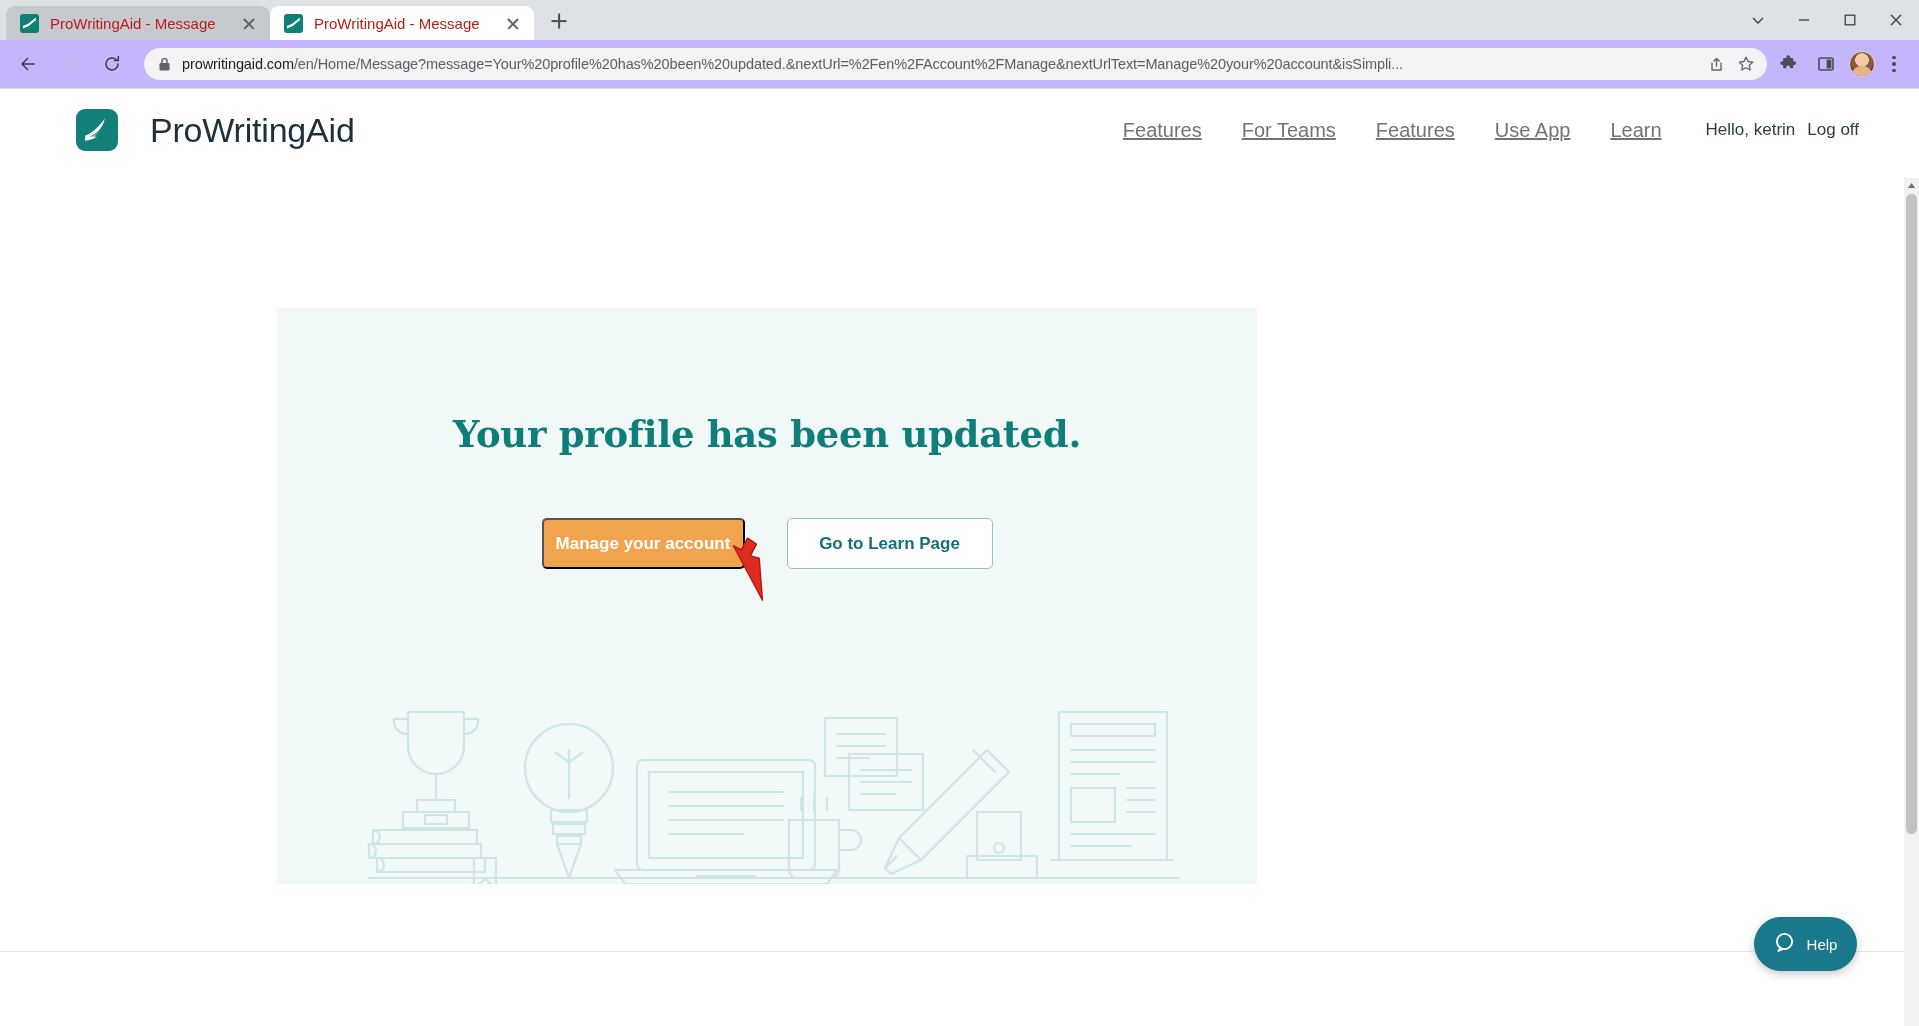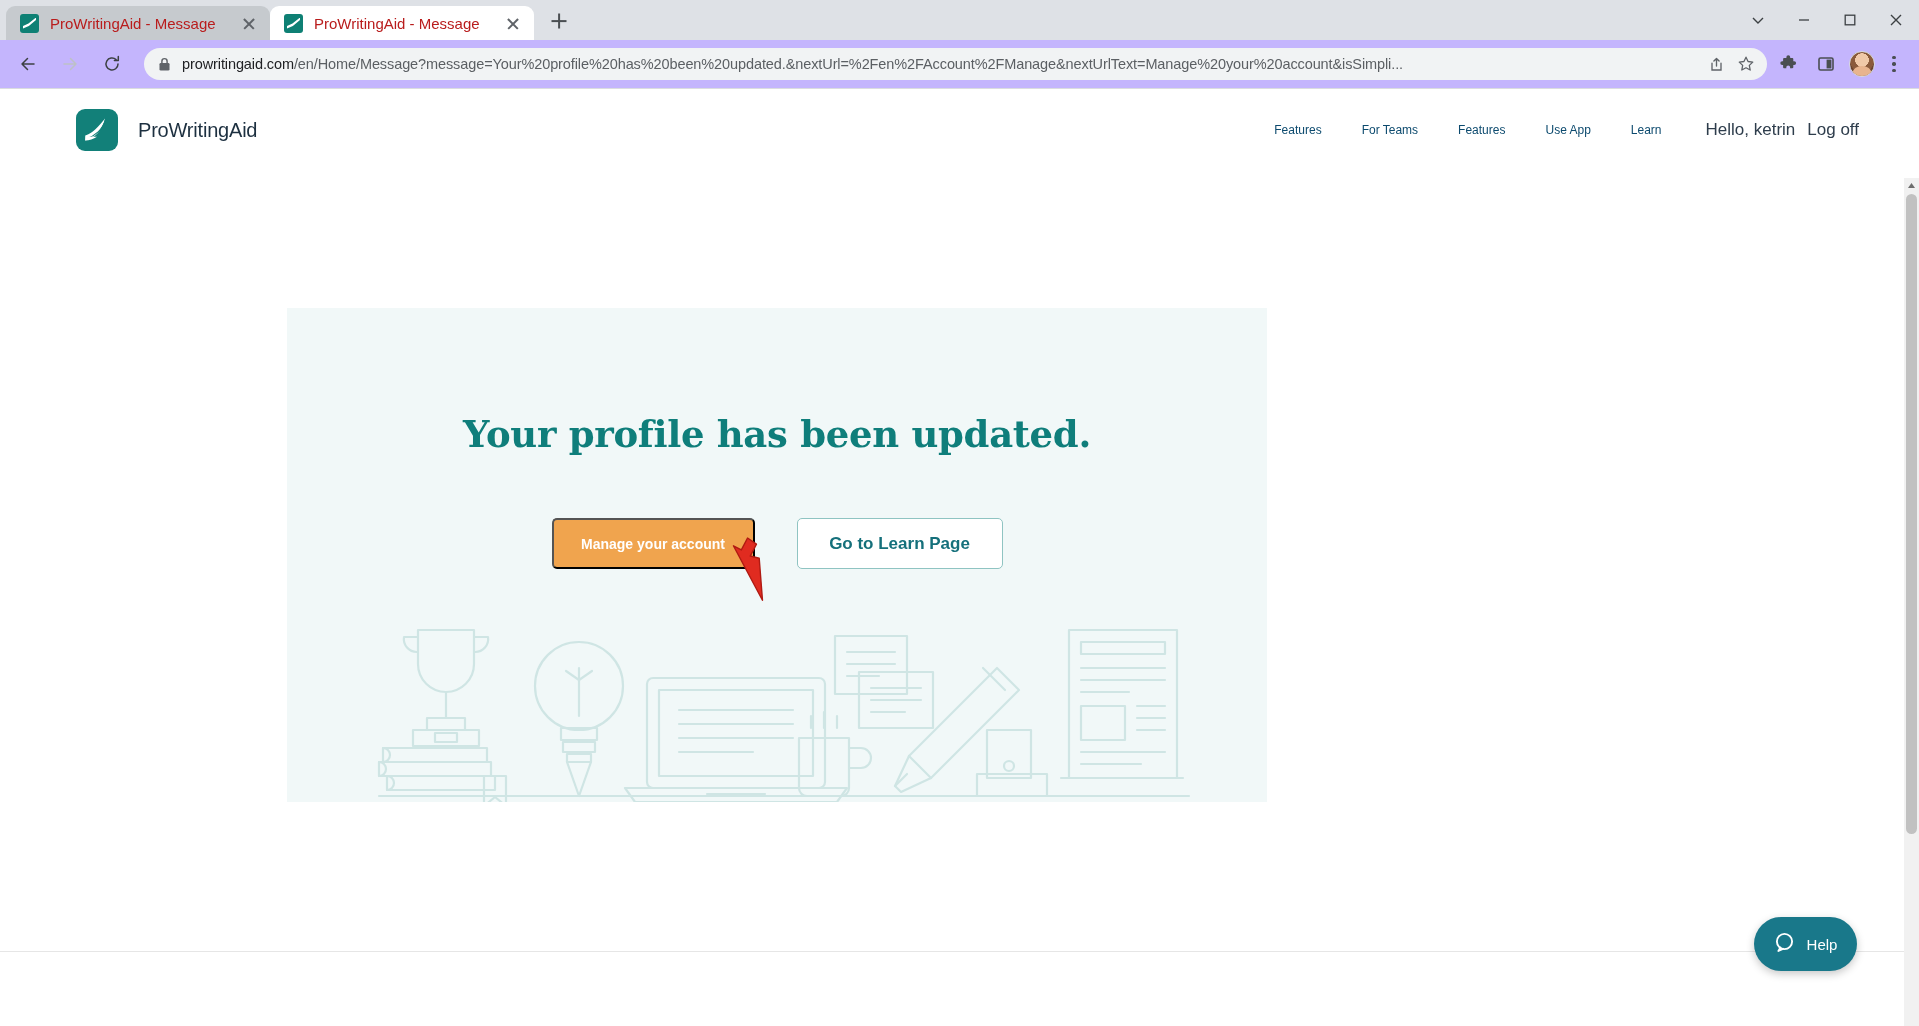--- a/index.html
+++ b/index.html
@@ -201,57 +201,58 @@
   .brand-mark {
     width: 42px; height: 42px;
     border-radius: 9px;
     background: #128079;
     position: relative;
     overflow: hidden;
     flex: none;
   }
   .brand-mark svg { position: absolute; left: 0; top: 0; }
   .brand-name {
-    font-size: 20px;
+    font-size: 34px;
     color: #1d3040;
-    margin-left: 20px;
+    margin-left: 32px;
     letter-spacing: -0.2px;
   }
 
   .site-nav {
     margin-left: auto;
     display: flex;
     align-items: center;
     gap: 0;
   }
   .nav-link {
-    font-size: 12px;
-    color: #0c4a6e;
+    font-size: 20px;
+    color: #737373;
     padding: 0 20px;
     white-space: nowrap;
+    text-decoration: underline;
   }
   .nav-greeting {
     font-size: 17px;
     color: #2e3d4c;
     margin-left: 24px;
     white-space: nowrap;
   }
   .nav-logoff {
     font-size: 17px;
     color: #2e3d4c;
     margin-left: 12px;
     white-space: nowrap;
   }
 
   .panel {
     position: absolute;
-    left: 287px;
+    left: 277px;
     top: 219px;
     width: 980px;
-    height: 494px;
+    height: 576px;
     background: #f1f8f8;
   }
 
   .panel-heading {
     text-align: center;
     font-family: "DejaVu Serif", "Liberation Serif", serif;
     font-size: 37px;
     color: #0f7e7b;
     letter-spacing: -0.3px;
     padding-top: 104px;
@@ -266,21 +267,21 @@
   }
   .btn-primary {
     width: 203px;
     height: 51px;
     background: #f0a44e;
     border-radius: 5px;
     display: flex;
     align-items: center;
     justify-content: center;
     color: #ffffff;
-    font-size: 14px;
+    font-size: 17px;
     font-weight: bold;
   }
   .btn-secondary {
     width: 206px;
     height: 51px;
     background: #ffffff;
     border: 1.5px solid #8fc4c2;
     border-radius: 5px;
     display: flex;
     align-items: center;

